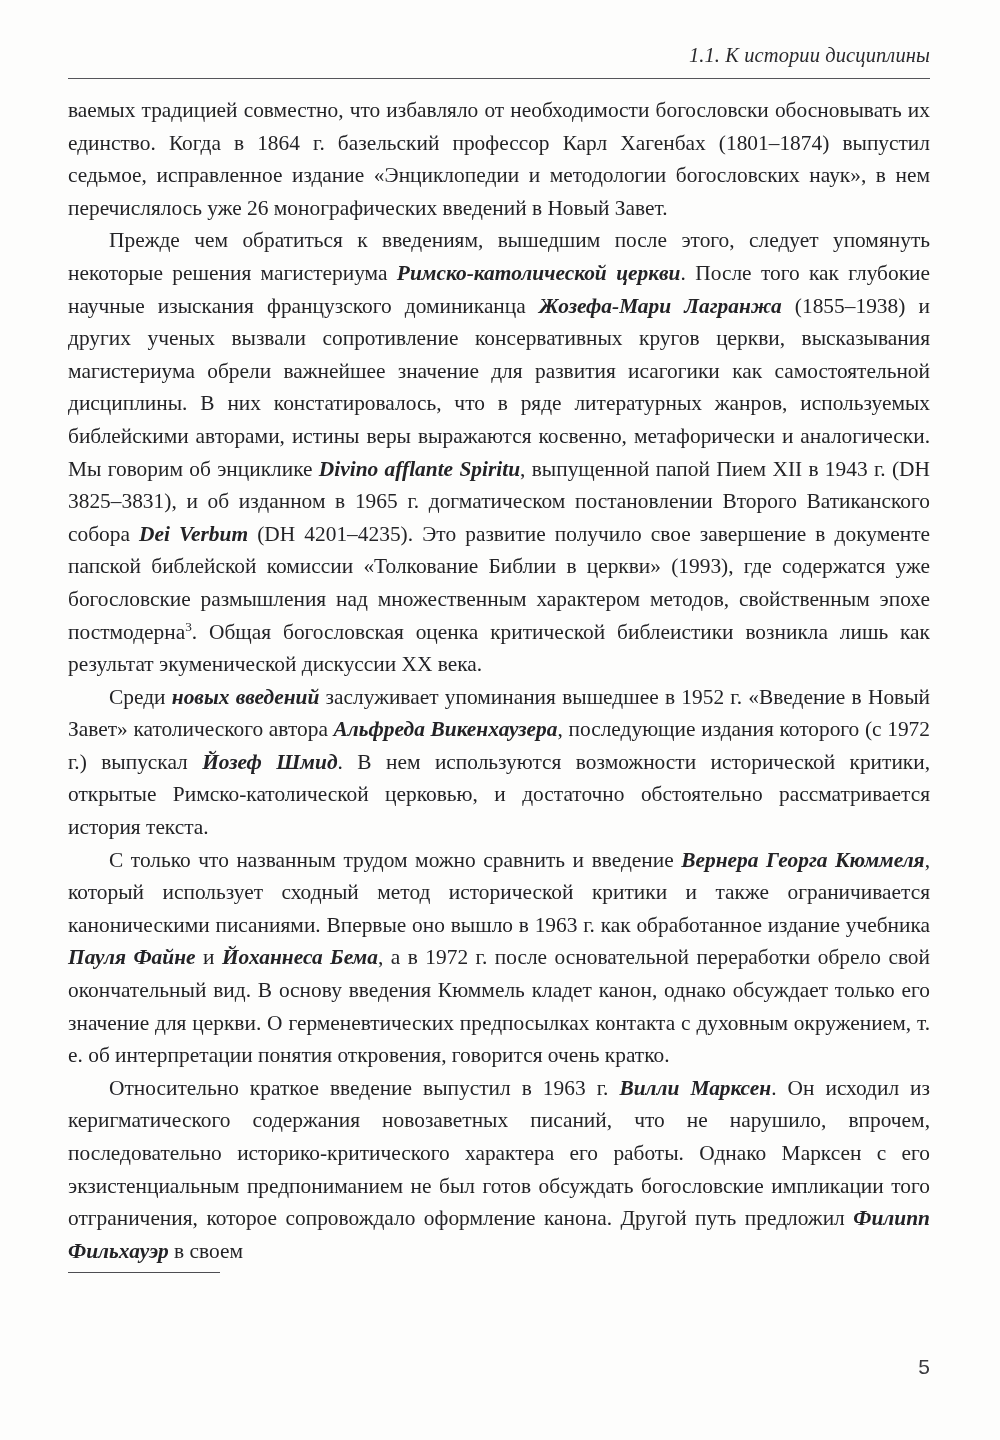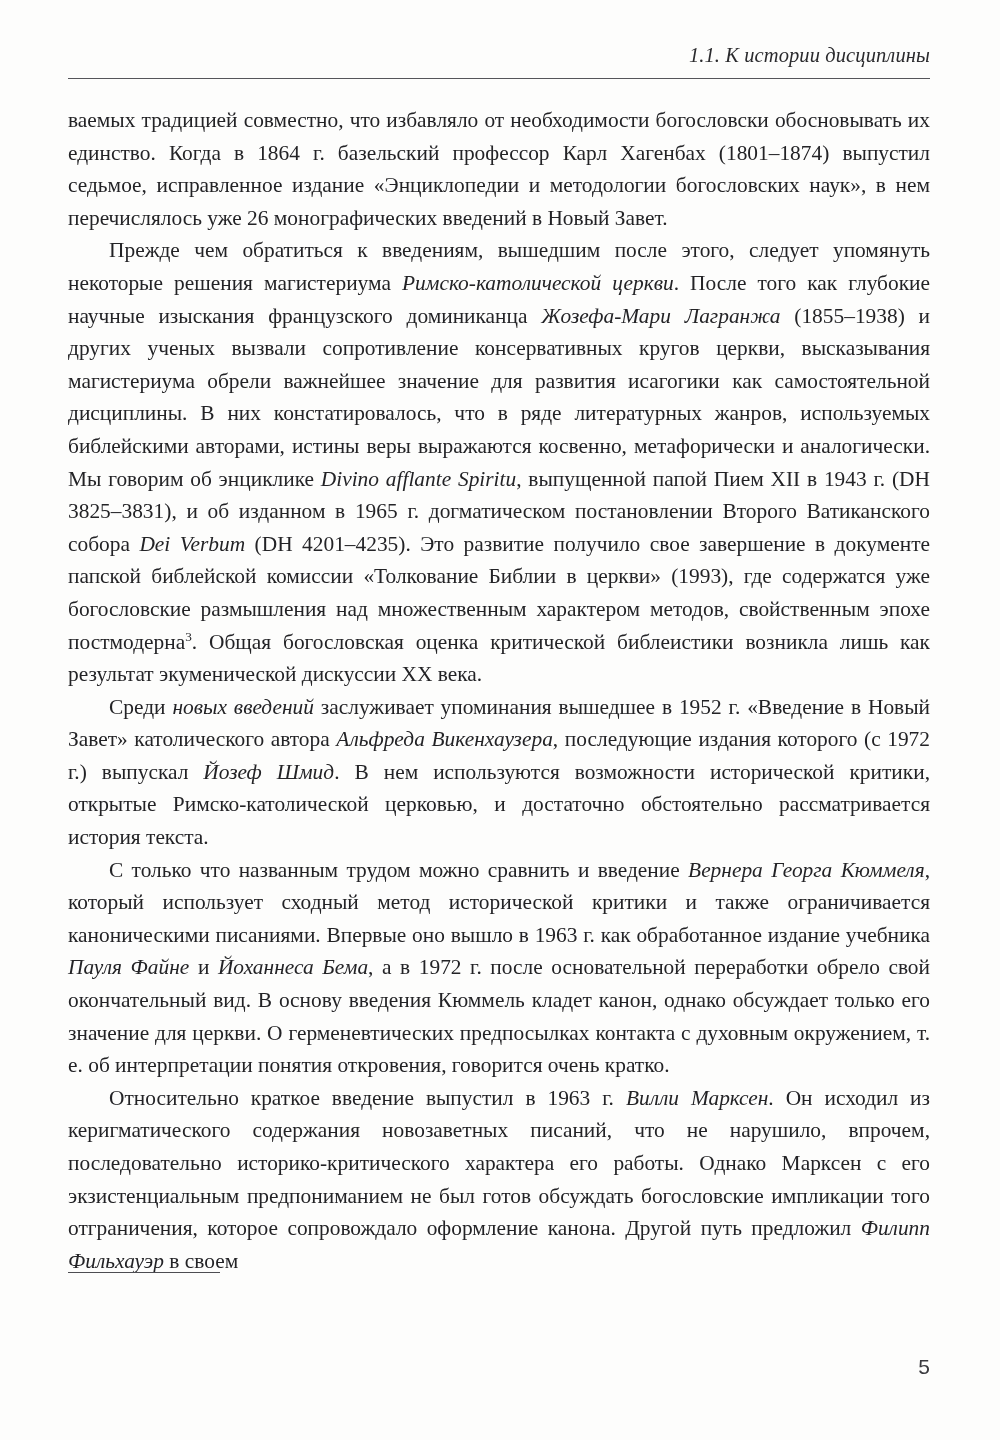--- a/index.html
+++ b/index.html
@@ -38,36 +38,36 @@
     top: 78px;
     width: 862px;
     height: 1px;
     background: #55555a;
   }
 
   
   .column {
     position: absolute;
     left: 68px;
-    top: 104px;
+    top: 94px;
     width: 862px;
   }
   p.body {
     margin: 0;
     font-size: 21.4px;
     line-height: 32.6px;
     text-align: justify;
     text-align-last: left;
     text-indent: 41px;
     hyphens: manual;
     color: #232326;
   }
   p.body.first { text-indent: 0; }
 
-  i.it { font-style: italic; }
+  i.it { font-style: italic; font-weight: bold; }
   sup.fn {
     font-size: 0.62em;
     vertical-align: super;
     line-height: 0;
   }
 
   
   .footnote-rule {
     position: absolute;
     left: 68px;

